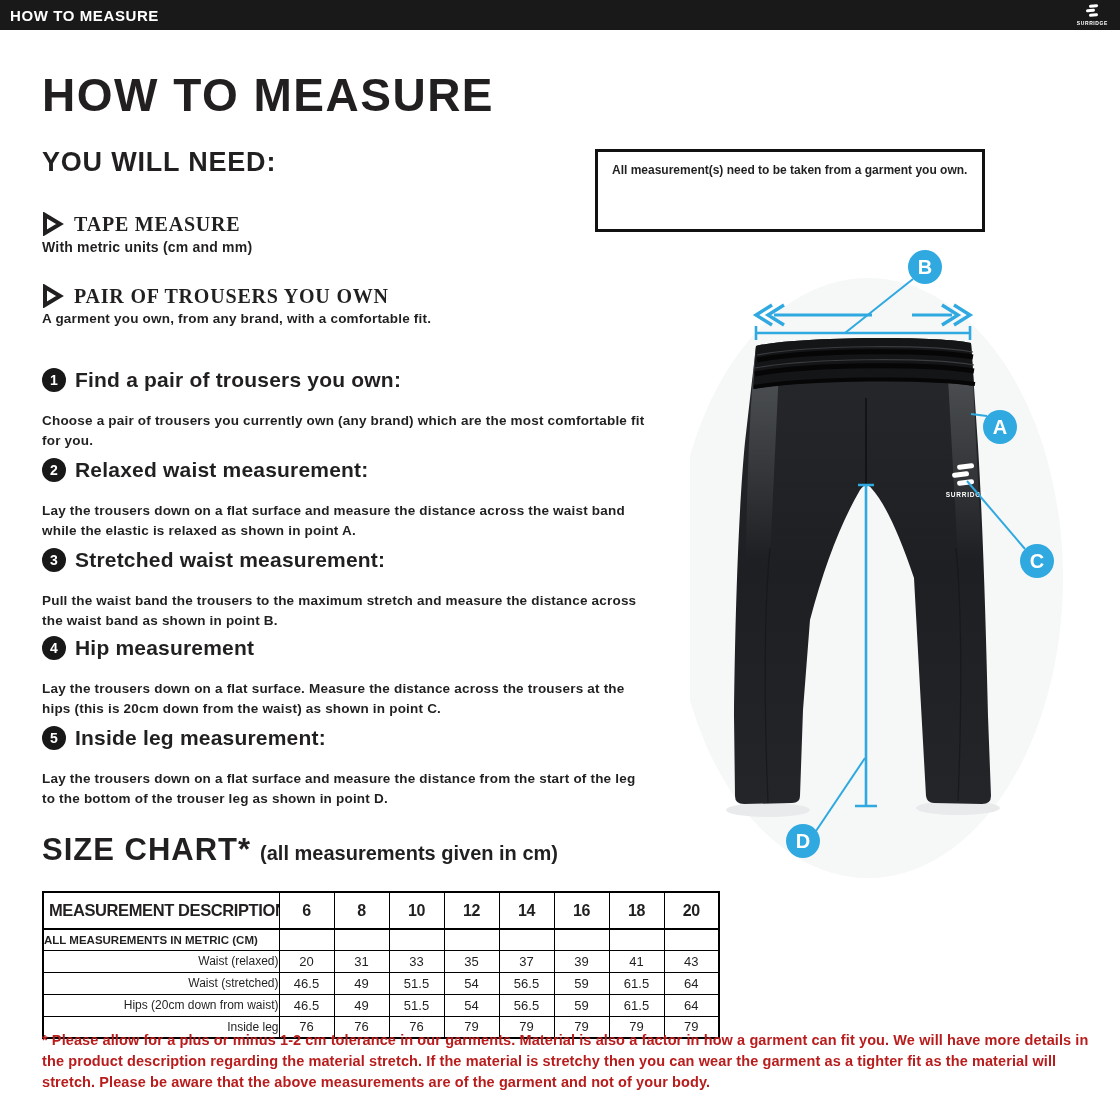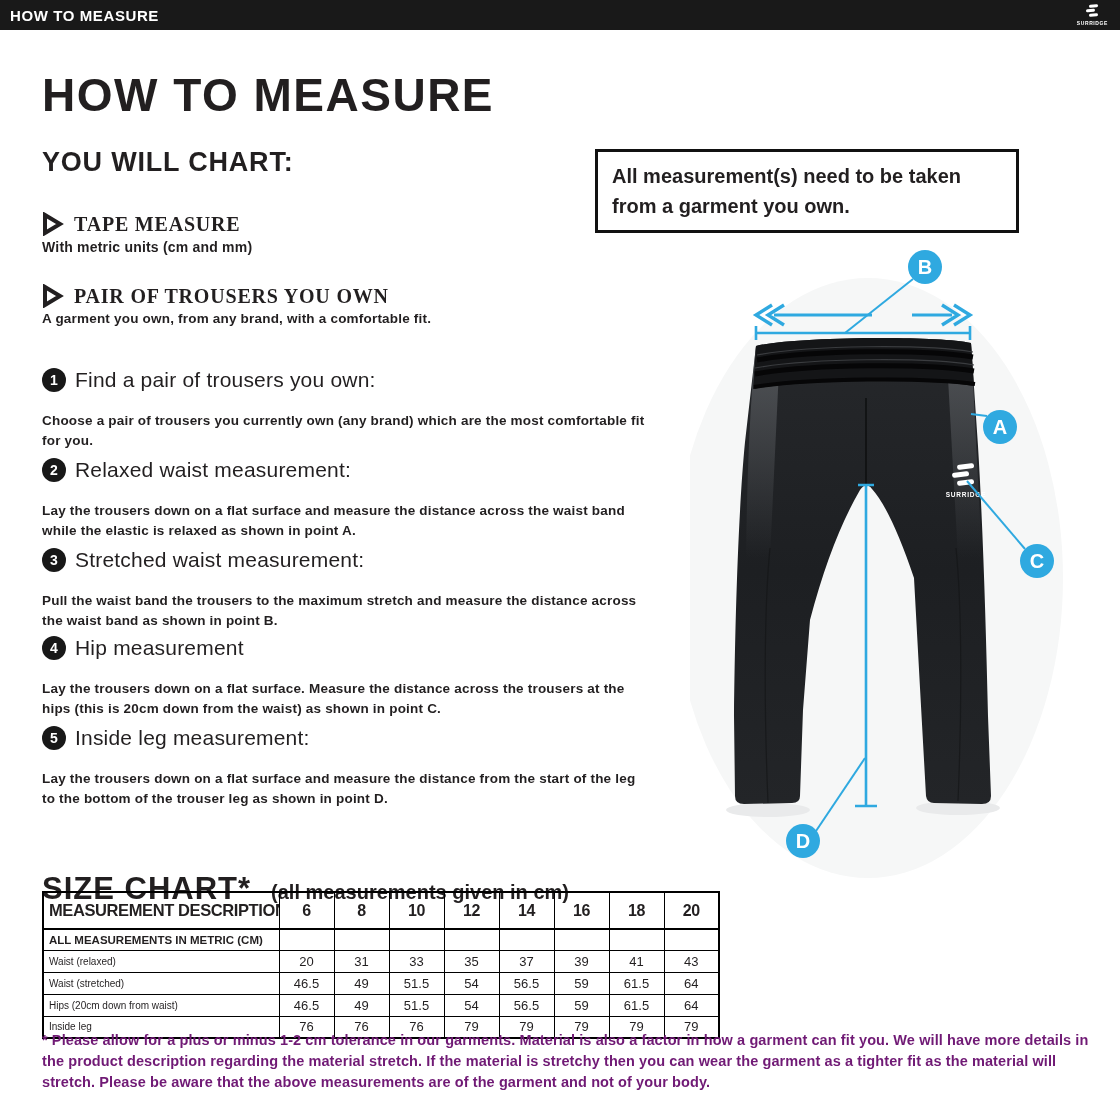--- a/index.html
+++ b/index.html
@@ -16,46 +16,46 @@
 
   
   .h1 { position:absolute; left:42px; top:68px; font-size:46px; font-weight:800; letter-spacing:1.5px; color:#221f20; }
   .h2 { position:absolute; left:42px; top:147px; font-size:27px; font-weight:800; letter-spacing:.8px; }
 
   .need-item { position:absolute; left:42px; }
   .need-row { display:flex; align-items:center; gap:10px; }
   .need-label { font-size:20px; font-weight:800; letter-spacing:.8px;font-family:Liberation Serif, serif; }
   .need-desc { font-size:14px; font-weight:700; margin-top:3px; letter-spacing:.2px; }
 
-  .note-box { position:absolute; left:595px; top:149px; width:424px; min-height:83px;
-              border:3px solid #111; padding:9px 14px; font-size:20px; font-weight:800; line-height:30px; }
+  .note-box { position:absolute; left:595px; top:149px; width:390px; min-height:83px;
+              border:3px solid #111; padding:3px 14px; font-size:12px; font-weight:800; line-height:30px; }
 
   .step { position:absolute; left:42px; width:640px; }
   .step-head { display:flex; align-items:center; gap:9px; }
   .step-num { width:24px; height:24px; border-radius:50%; background:#181818; color:#fff;
               display:flex; align-items:center; justify-content:center; font-size:14px; font-weight:800; flex:0 0 24px; }
-  .step-title { font-size:21px; font-weight:400; letter-spacing:.2px; }
+  .step-title { font-size:21px; font-weight:700; letter-spacing:.2px; }
   .step-body { margin-top:19px; font-size:13.5px; font-weight:700; line-height:20px; width:610px; letter-spacing:.2px; }
 
   
-  .sc-head { position:absolute; left:42px; top:832px; display:flex; align-items:baseline; gap:20px;margin-top:39px; }
+  .sc-head { position:absolute; left:42px; top:832px; display:flex; align-items:baseline; gap:9px; }
   .sc-title { font-size:31px; font-weight:800; letter-spacing:1px; }
   .sc-sub { font-size:20px; font-weight:800; }
 
   table.size { position:absolute; left:42px; top:891px; border-collapse:collapse; table-layout:fixed;
                width:676px; border:2px solid #000; }
   table.size td, table.size th { border:1px solid #000; overflow:hidden; white-space:nowrap; }
   tr.hdr th { height:37px; font-size:16px; font-weight:800; letter-spacing:-0.4px; border-bottom:2px solid #000; }
   tr.hdr th:first-child { text-align:left; padding-left:5px; font-size:16.5px; }
-  tr.metric td { height:21px; font-size:11.5px; font-weight:800; padding-left:5px; }
+  tr.metric td { height:21px; font-size:11.5px; font-weight:800; }
   tr.data td { height:22px; font-size:13px; text-align:center; }
-  tr.data td.lbl { text-align:left; padding-left:5px; font-size:10px; }
+  tr.data td.lbl { text-align:right; padding-left:5px; font-size:12px; }
 
   .footnote { position:absolute; left:42px; top:1030px; width:1048px; font-size:14.5px; font-weight:700;
-              line-height:21px; letter-spacing:.1px; color:#701a75; }
+              line-height:21px; letter-spacing:.1px; color:#b91c1c; }
 
   .figure { position:absolute; left:690px; top:248px; width:420px; height:645px; }
 </style>
 </head>
 <body>
 <div id="canvas">
 
   <div class="topbar">
     <span class="topbar-title">HOW TO MEASURE</span>
     <span class="topbar-logo">
@@ -64,21 +64,21 @@
           <rect x="8" y="0" width="12" height="4" rx="2" transform="rotate(-6 14 2)"></rect>
           <rect x="4" y="6" width="12" height="4" rx="2" transform="rotate(-6 10 8)"></rect>
           <rect x="8" y="12" width="12" height="4" rx="2" transform="rotate(-6 14 14)"></rect>
         </g>
       </svg>
       <span class="brand-text">SURRIDGE</span>
     </span>
   </div>
 
   <div class="h1">HOW TO MEASURE</div>
-  <div class="h2">YOU WILL CHART:</div>
+  <div class="h2">YOU WILL NEED:</div>
 
   <div class="need-item" style="top:212px;">
     <div class="need-row">
       <svg width="22" height="24" viewBox="0 0 22 24">
         <path d="M3,3 L18,12 L3,21 Z" fill="none" stroke="#221f20" stroke-width="4" stroke-linejoin="miter"></path>
       </svg>
       <span class="need-label">TAPE MEASURE</span>
     </div>
     <div class="need-desc">With metric units (cm and mm)</div>
   </div>

